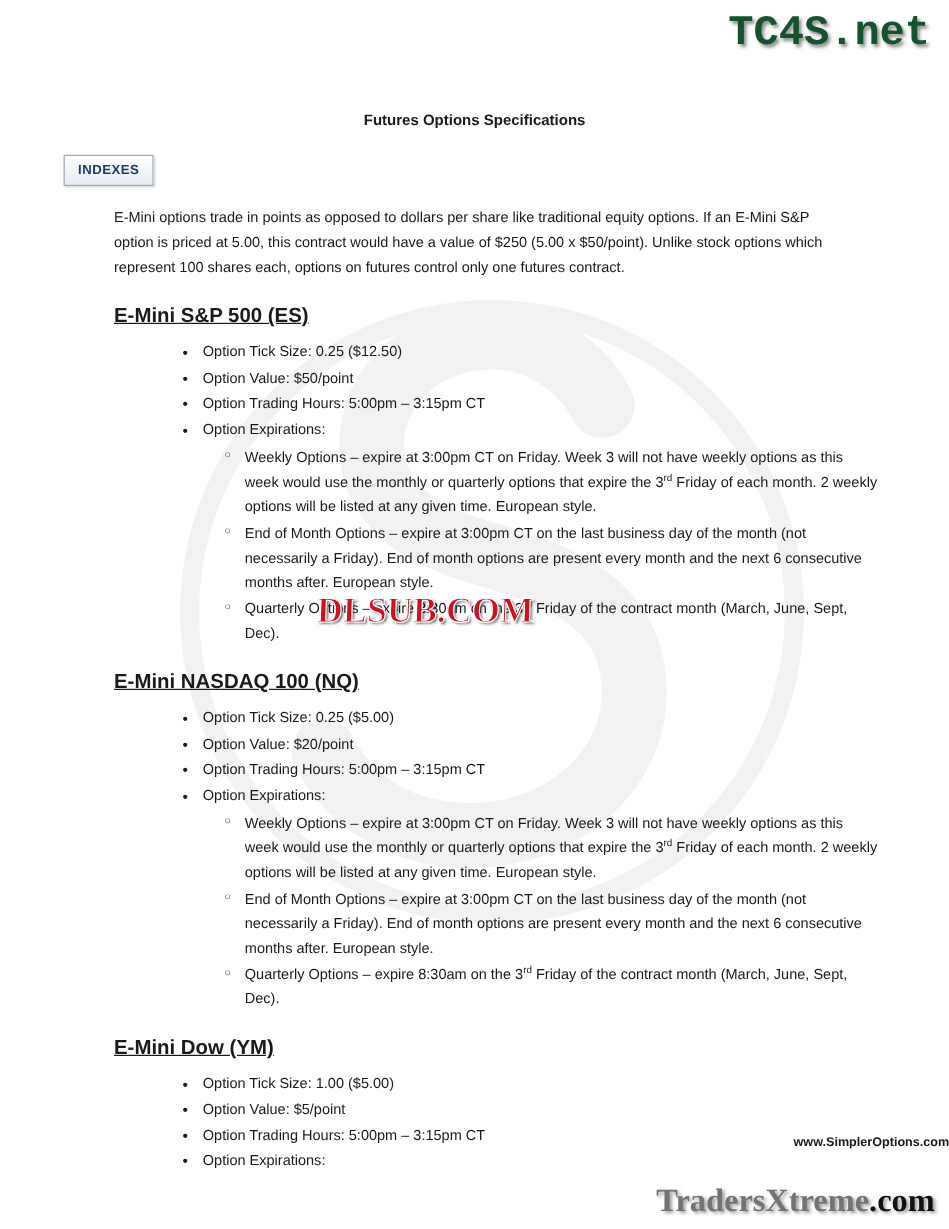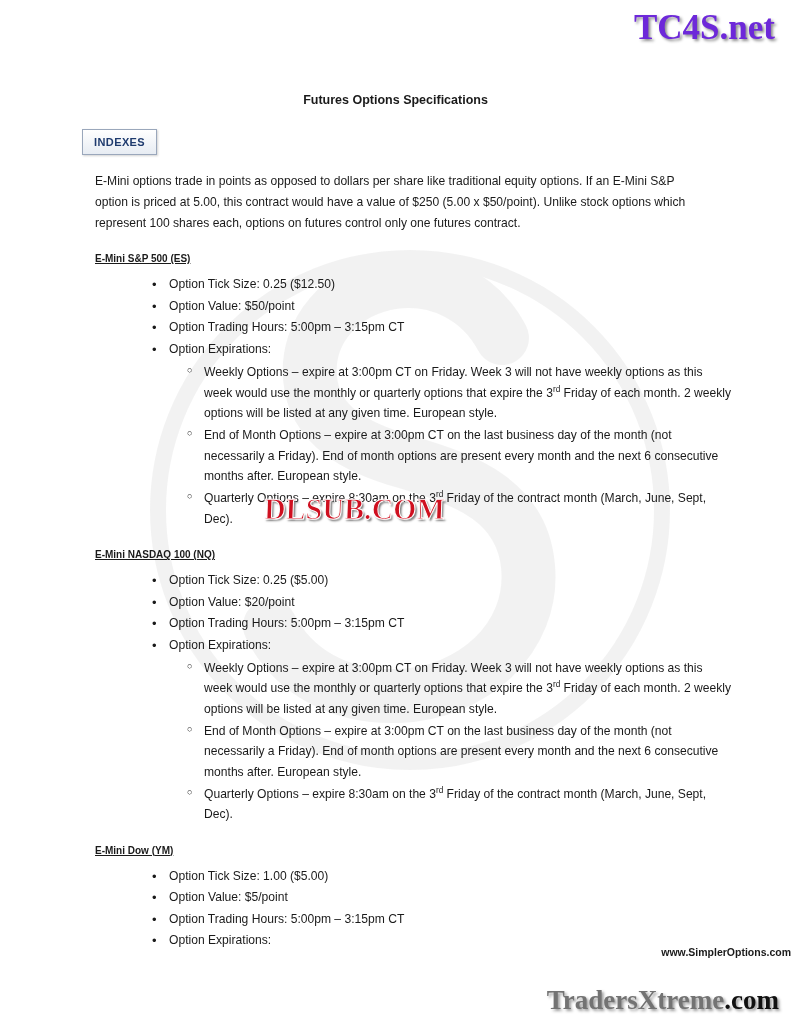--- a/index.html
+++ b/index.html
@@ -32,58 +32,58 @@
   }
   .content {
     position: relative;
     z-index: 2;
     padding: 0;
   }
   .brand-top {
     position: absolute;
     top: 8px;
     right: 16px;
-    font-family: Liberation Serif, serif;
+    font-family: Liberation Mono, monospace;
     font-weight: bold;
     font-size: 35px;
-    color: #6d28d9;
+    color: #14532d;
     text-shadow: 2px 2px 3px rgba(0,0,0,0.45);
     letter-spacing: 0px;
     z-index: 5;
   }
   .doc-title {
     text-align: center;
     font-size: 12.5px;
     font-weight: bold;
     margin-top: 93px;
     color: #1a1a1a;
   }
   .indexes-badge {
     display: inline-block;
-    margin-left: 82px;
+    margin-left: 53px;
     margin-top: 22px;
     padding: 6px 11px 6px 11px;
     border: 1px solid #9aa7bb;
     background: linear-gradient(to bottom, #ffffff 0%, #e7ecf3 100%);
     color: #1f3b6e;
     font-size: 11px;
     font-weight: bold;
     letter-spacing: 0.4px;
     box-shadow: 1px 1px 2px rgba(0,0,0,0.18);
   }
   .para {
     margin: 16px 95px 0 95px;
     font-size: 12.1px;
     line-height: 1.72;
     color: #1a1a1a;
     text-align: left;
   }
   .section-head {
     margin: 20px 0 0 95px;
-    font-size: 10px;
+    font-size: 17px;
     font-weight: bold;
     text-decoration: underline;
     color: #1a1a1a;
   }
   ul.bullets {
     margin: 10px 0 0 0;
     padding: 0 0 0 135px;
     list-style: none;
   }
   ul.bullets > li {

